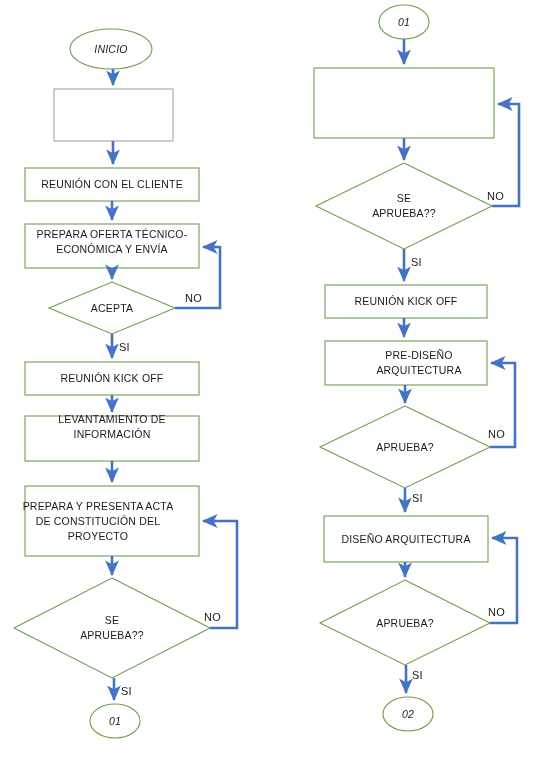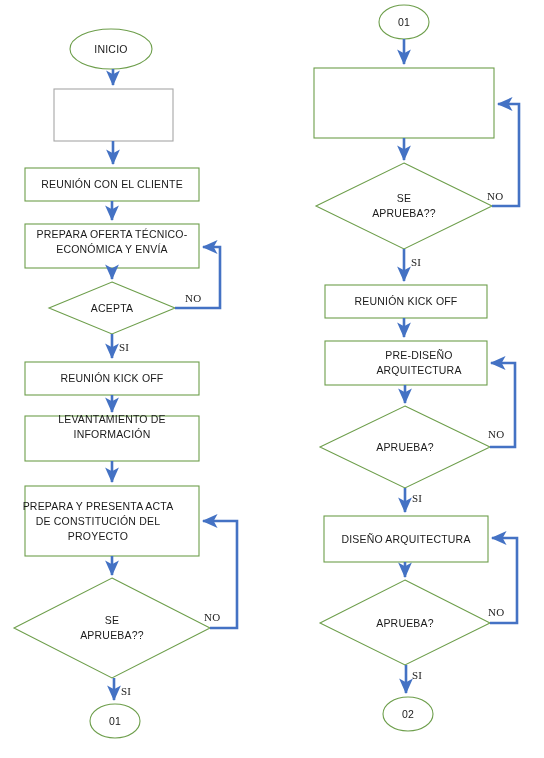--- a/index.html
+++ b/index.html
@@ -37,24 +37,24 @@
     white-space: pre-line;
     pointer-events: none;
   }
   .edge-label {
     position: absolute;
     color: #1a1a1a;
     font-size: 11px;
     line-height: 12px;
     letter-spacing: 0.2px;
     pointer-events: none;
-    font-family: Liberation Serif, serif;
   }
   .term-label {
     font-size: 10.5px;
+    font-style: italic;
   }
 </style>
 </head>
 <body>
 
 <div id="canvas">
 
   <svg id="flow-svg" viewBox="0 0 544 758">
     <defs>
       <marker id="arrowblue" markerWidth="7" markerHeight="7" refX="5.6" refY="3" orient="auto" markerUnits="strokeWidth">

